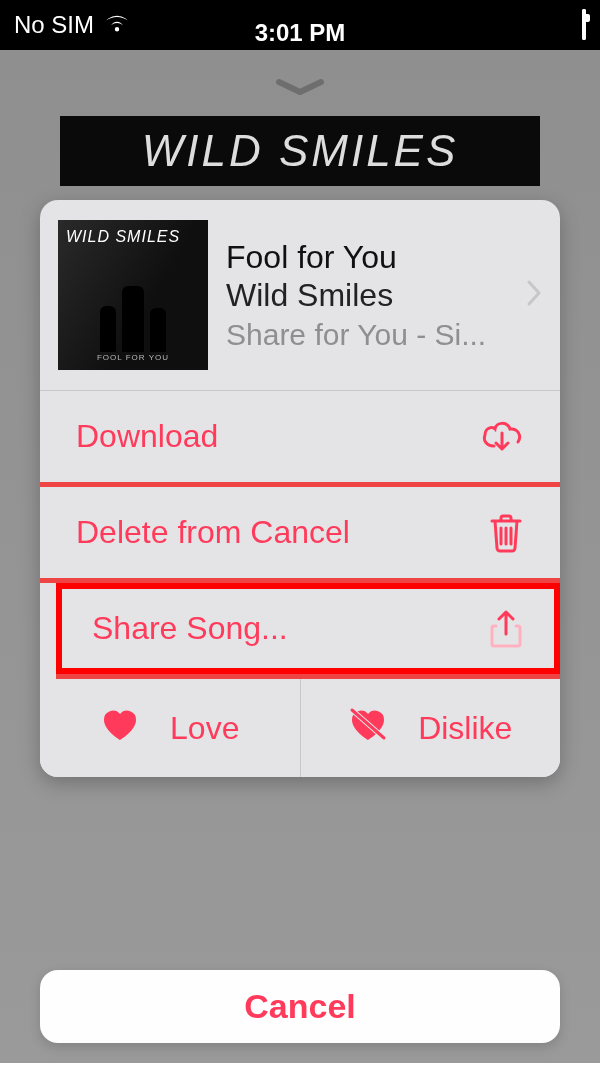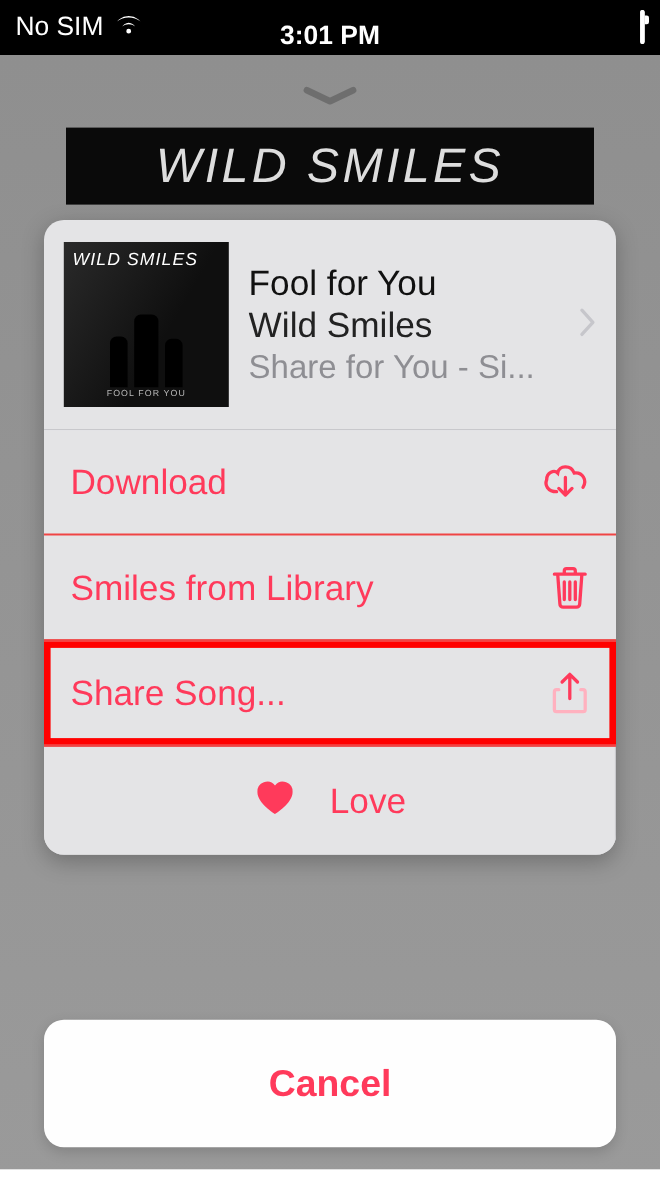--- a/index.html
+++ b/index.html
@@ -183,32 +183,33 @@
     }
     .chevron {
       color:#c6c6cb;
       flex-shrink:0;
     }
 
     .action-row {
       display: flex;
       align-items: center;
       justify-content: space-between;
-      padding: 0 24px;
+      padding: 0 36px;
       height: 96px;
-      border-bottom: 2px solid #ef4444;
+      border-bottom: 5px solid #ef4444;
       color: #ff3a5b;
       font-size: 32px;
       font-weight: 400;
       cursor: pointer;
       background: #e4e4e6;
     }
 
     .action-row.highlighted {
       position:relative;
+      margin-left:16px;
     }
     .action-row.highlighted::after{
       content:"";
       position:absolute;
       inset:0;
       border:6px solid #f00;
       pointer-events:none;
     }
 
     .action-pair {
@@ -226,21 +227,21 @@
       cursor:pointer;
       background:#e4e4e6;
     }
     .action-pair .half:first-child { border-right:1px solid #c8c8cc; }
 
     .cancel-button {
       position: absolute;
       left: 40px;
       right: 40px;
       bottom: 30px;
-      height: 116px;
+      height: 73px;
       background: #fefefe;
       border-radius: 18px;
       color: #ff3a5b;
       display: flex;
       align-items: center;
       justify-content: center;
       font-size: 34px;
       font-weight: 600;
       cursor: pointer;
       box-shadow: 0 4px 12px rgba(0,0,0,0.15);
@@ -312,21 +313,21 @@
       <span>Download</span>
       <span class="action-icon">
         <svg width="44" height="36" viewBox="0 0 44 36">
           <path d="M14 27 C6 27 3 21 5 16 C5 9 12 7 15 10 C16 3 27 2 30 10 C38 9 42 17 38 23" stroke="#ff3a5b" stroke-width="3" fill="none" stroke-linecap="round"></path>
           <path d="M22 14v16m-6-6l6 6 6-6" stroke="#ff3a5b" stroke-width="3" fill="none" stroke-linecap="round" stroke-linejoin="round"></path>
         </svg>
       </span>
     </div>
 
     <div class="action-row">
-      <span>Smiles from Library</span>
+      <span>Delete from Cancel</span>
       <span class="action-icon">
         <svg width="36" height="40" viewBox="0 0 36 40">
           <path d="M4 8h28M13 8V5a2 2 0 0 1 2-2h6a2 2 0 0 1 2 2v3M7 8l2 27a3 3 0 0 0 3 3h12a3 3 0 0 0 3-3l2-27" stroke="#ff3a5b" stroke-width="3" fill="none" stroke-linecap="round" stroke-linejoin="round"></path>
           <path d="M13 15v16M18 15v16M23 15v16" stroke="#ff3a5b" stroke-width="3" stroke-linecap="round"></path>
         </svg>
       </span>
     </div>
 
 
     <div class="action-row highlighted">
@@ -341,20 +342,30 @@
 
     <div class="action-pair">
       <div class="half">
         <span>
           <svg width="40" height="36" viewBox="0 0 40 36">
               <path fill="#ff3a5b" d="M20 34s-16-9.6-16-20A9 9 0 0 1 20 8a9 9 0 0 1 16 6c0 10.4-16 20-16 20z"></path>
             </svg>
         </span>
         <span>Love</span>
       </div>
+      <div class="half">
+        <span>
+          <svg width="40" height="36" viewBox="0 0 40 36">
+            <path fill="#ff3a5b" d="M20 34s-16-9.6-16-20A9 9 0 0 1 20 8a9 9 0 0 1 16 6c0 10.4-16 20-16 20z"></path>
+            <path d="M4 4l32 28" stroke="#e4e4e6" stroke-width="5" stroke-linecap="round"></path>
+            <path d="M4 4l32 28" stroke="#ff3a5b" stroke-width="3" stroke-linecap="round"></path>
+          </svg>
+        </span>
+        <span>Dislike</span>
+      </div>
     </div>
 
   </div>
 
   <div class="cancel-button">
     <span>Cancel</span>
   </div>
 
   <div class="bottom-gradient"></div>
 

